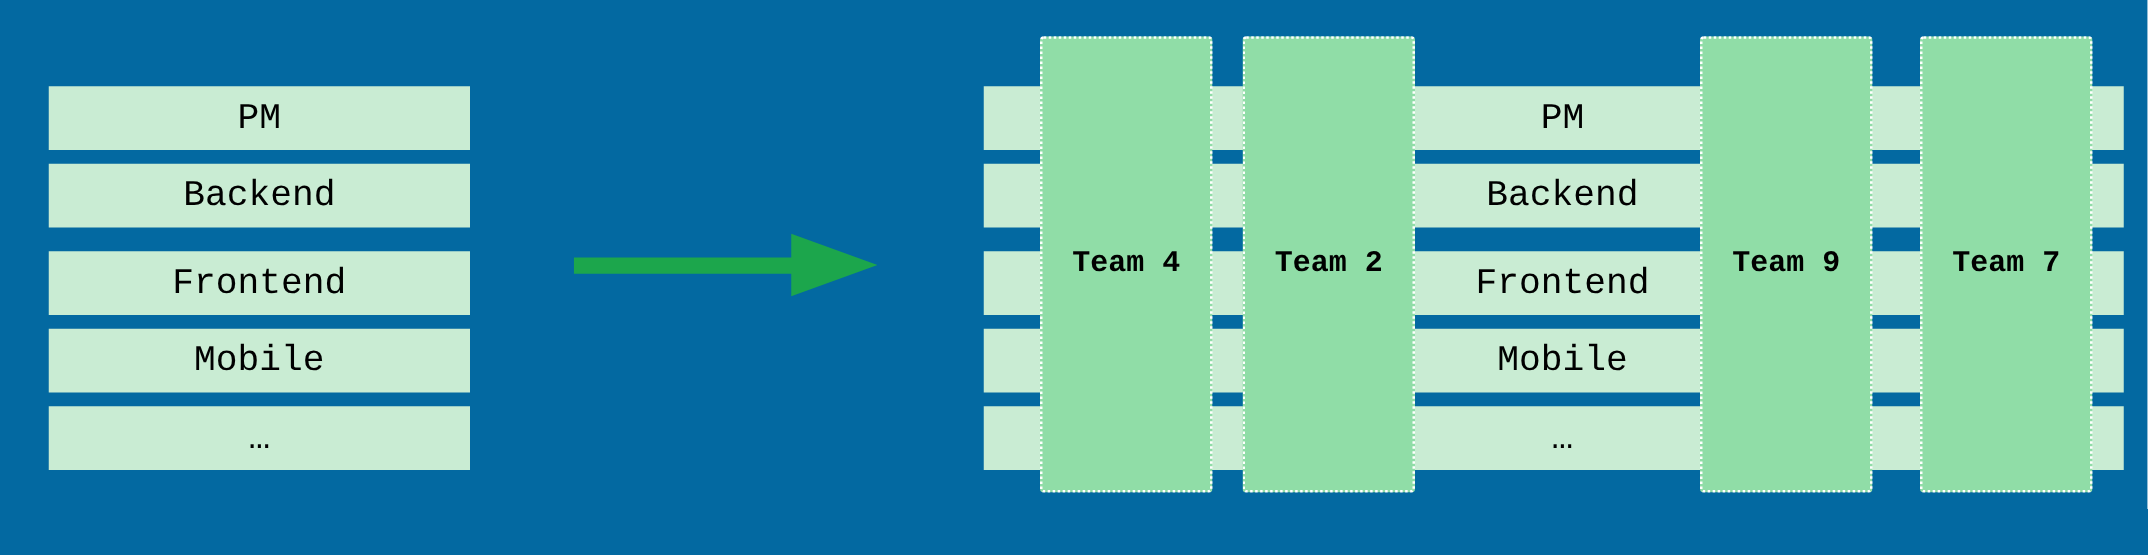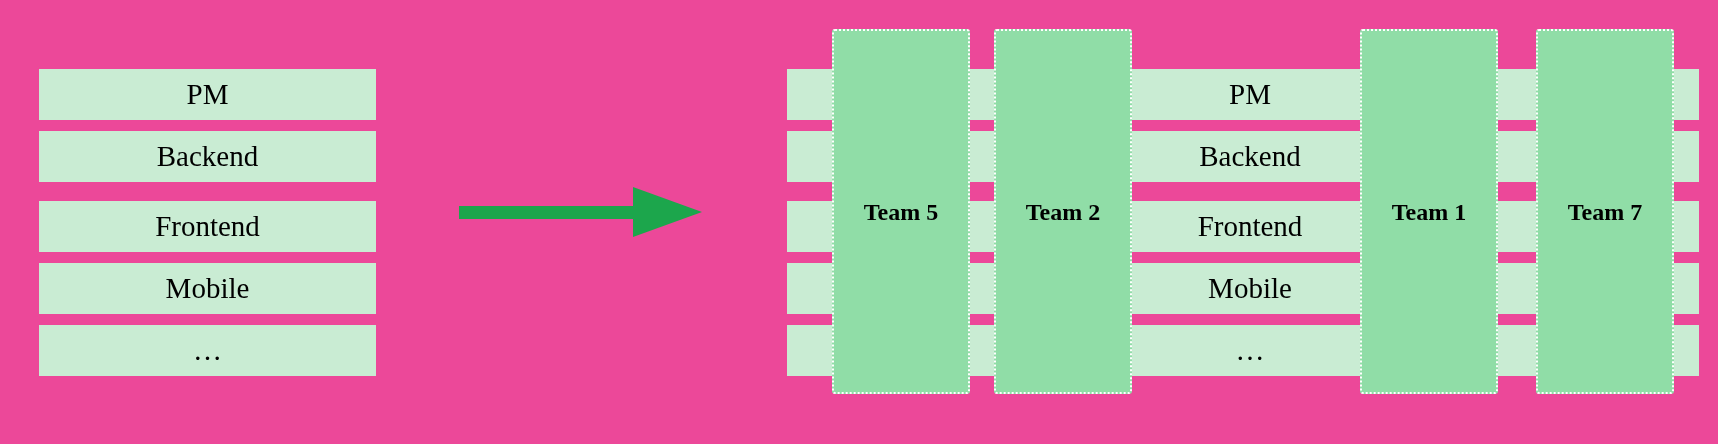--- a/index.html
+++ b/index.html
@@ -1,21 +1,21 @@
 <!DOCTYPE html>
 <html style="--color-function_bar: #c9ecd3; --color-team_column: #90dda7; --color-team_border: #ffffff; --color-arrow: #1ca64c; --color-text: #000000;"><head>
 <meta charset="utf-8">
 <style>
   html, body { margin: 0; padding: 0; background: #ffffff; }
   .canvas {
     position: relative;
     width: 1718px;
     height: 444px;
-    background: #ec4899;
-    font-family: Liberation Serif, serif;
+    background: #0369a1;
+    font-family: Liberation Mono, monospace;
     color: var(--color-text, #000);
     overflow: hidden;
     text-align: center;
   }
 
   
   .hbar {
     position: absolute;
     height: 51px;
     background: var(--color-function_bar, #c9ecd3);
@@ -127,26 +127,26 @@
       <span class="fn-label">Frontend</span>
     </div>
     <div class="right-label row-3">
       <span class="fn-label">Mobile</span>
     </div>
     <div class="right-label row-4">
       <span class="fn-label">…</span>
     </div>
 
     <div class="team team-0">
-      <span class="team-label">Team 5</span>
+      <span class="team-label">Team 4</span>
     </div>
     <div class="team team-1">
       <span class="team-label">Team 2</span>
     </div>
     <div class="team team-2">
-      <span class="team-label">Team 1</span>
+      <span class="team-label">Team 9</span>
     </div>
     <div class="team team-3">
       <span class="team-label">Team 7</span>
     </div>
   </div>
 
 </div>
 
 </body></html>

